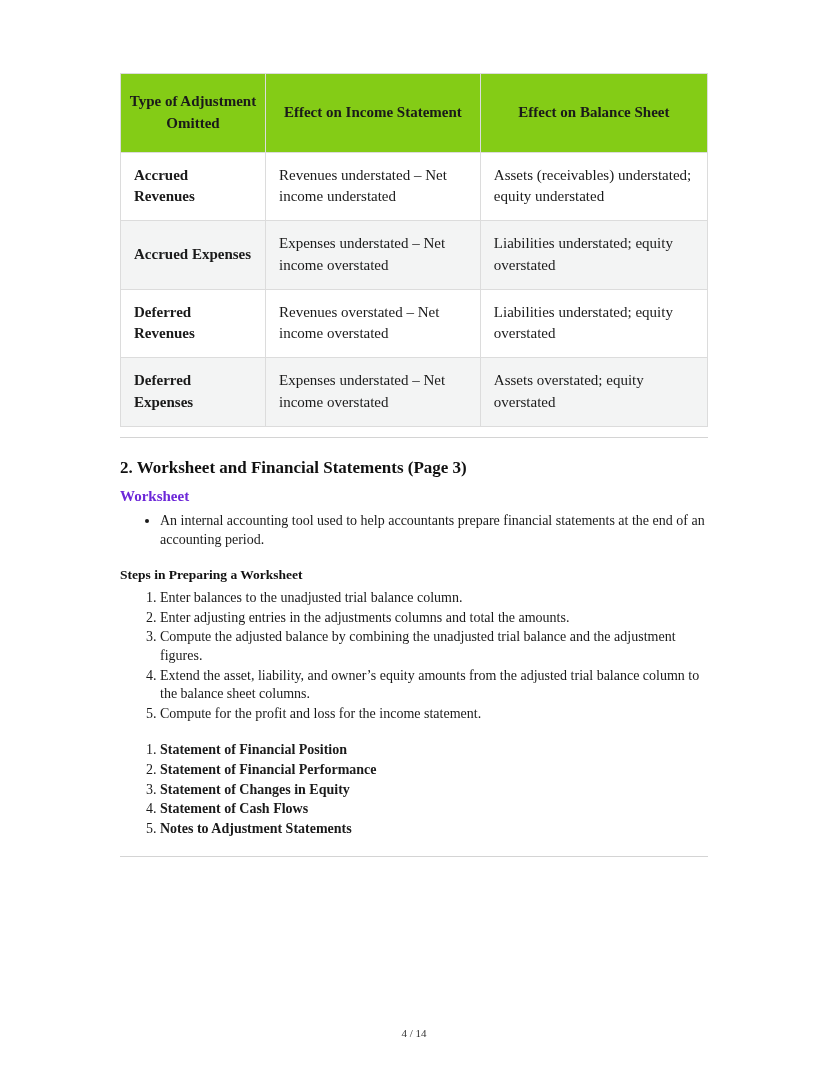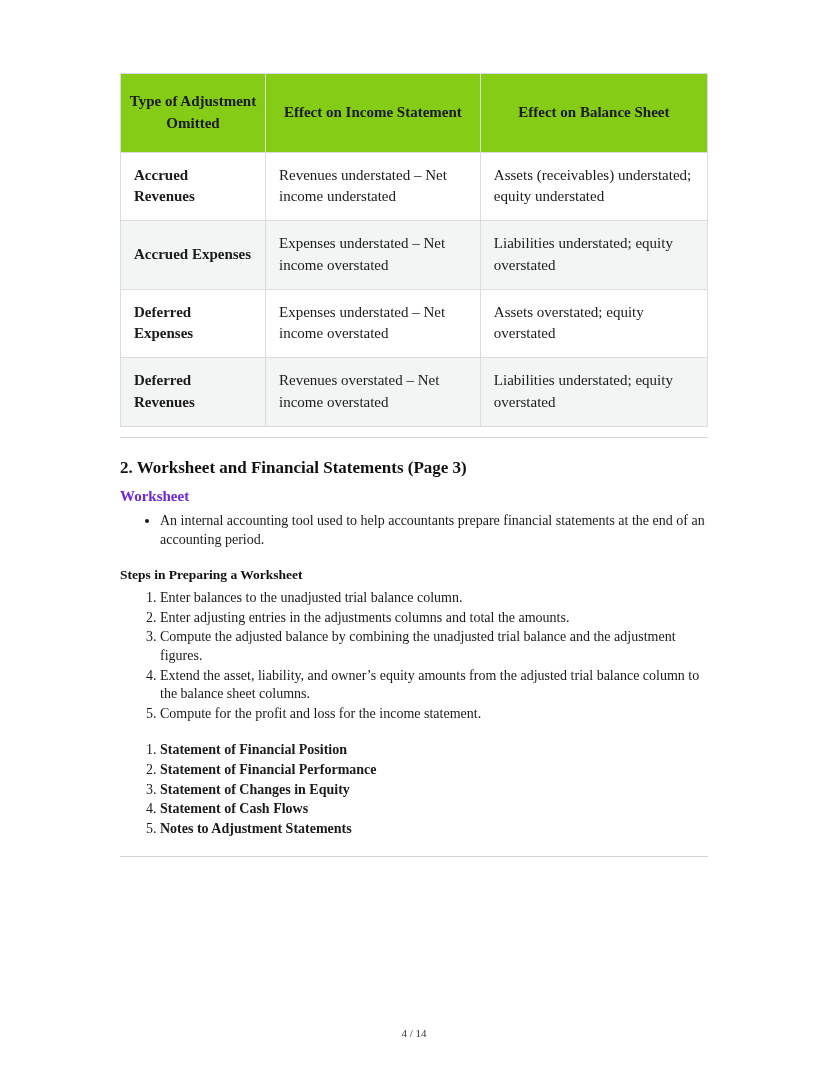--- a/index.html
+++ b/index.html
@@ -116,28 +116,28 @@
         <td class="rowhead">Accrued Revenues</td>
         <td>Revenues understated – Net income understated</td>
         <td>Assets (receivables) understated; equity understated</td>
       </tr>
       <tr>
         <td class="rowhead">Accrued Expenses</td>
         <td>Expenses understated – Net income overstated</td>
         <td>Liabilities understated; equity overstated</td>
       </tr>
       <tr>
+        <td class="rowhead">Deferred Revenues</td>
+        <td>Revenues overstated – Net income overstated</td>
+        <td>Liabilities understated; equity overstated</td>
+      </tr>
+      <tr>
         <td class="rowhead">Deferred Expenses</td>
         <td>Expenses understated – Net income overstated</td>
         <td>Assets overstated; equity overstated</td>
-      </tr>
-      <tr>
-        <td class="rowhead">Deferred Revenues</td>
-        <td>Revenues overstated – Net income overstated</td>
-        <td>Liabilities understated; equity overstated</td>
       </tr>
     </tbody>
   </table>
 
   <hr class="divider">
 
   <h2 class="section-heading section7-heading">2. Worksheet and Financial Statements (Page 3)</h2>
 
   <h3 class="sub-heading">Worksheet</h3>
   <ul class="bullet-list">

